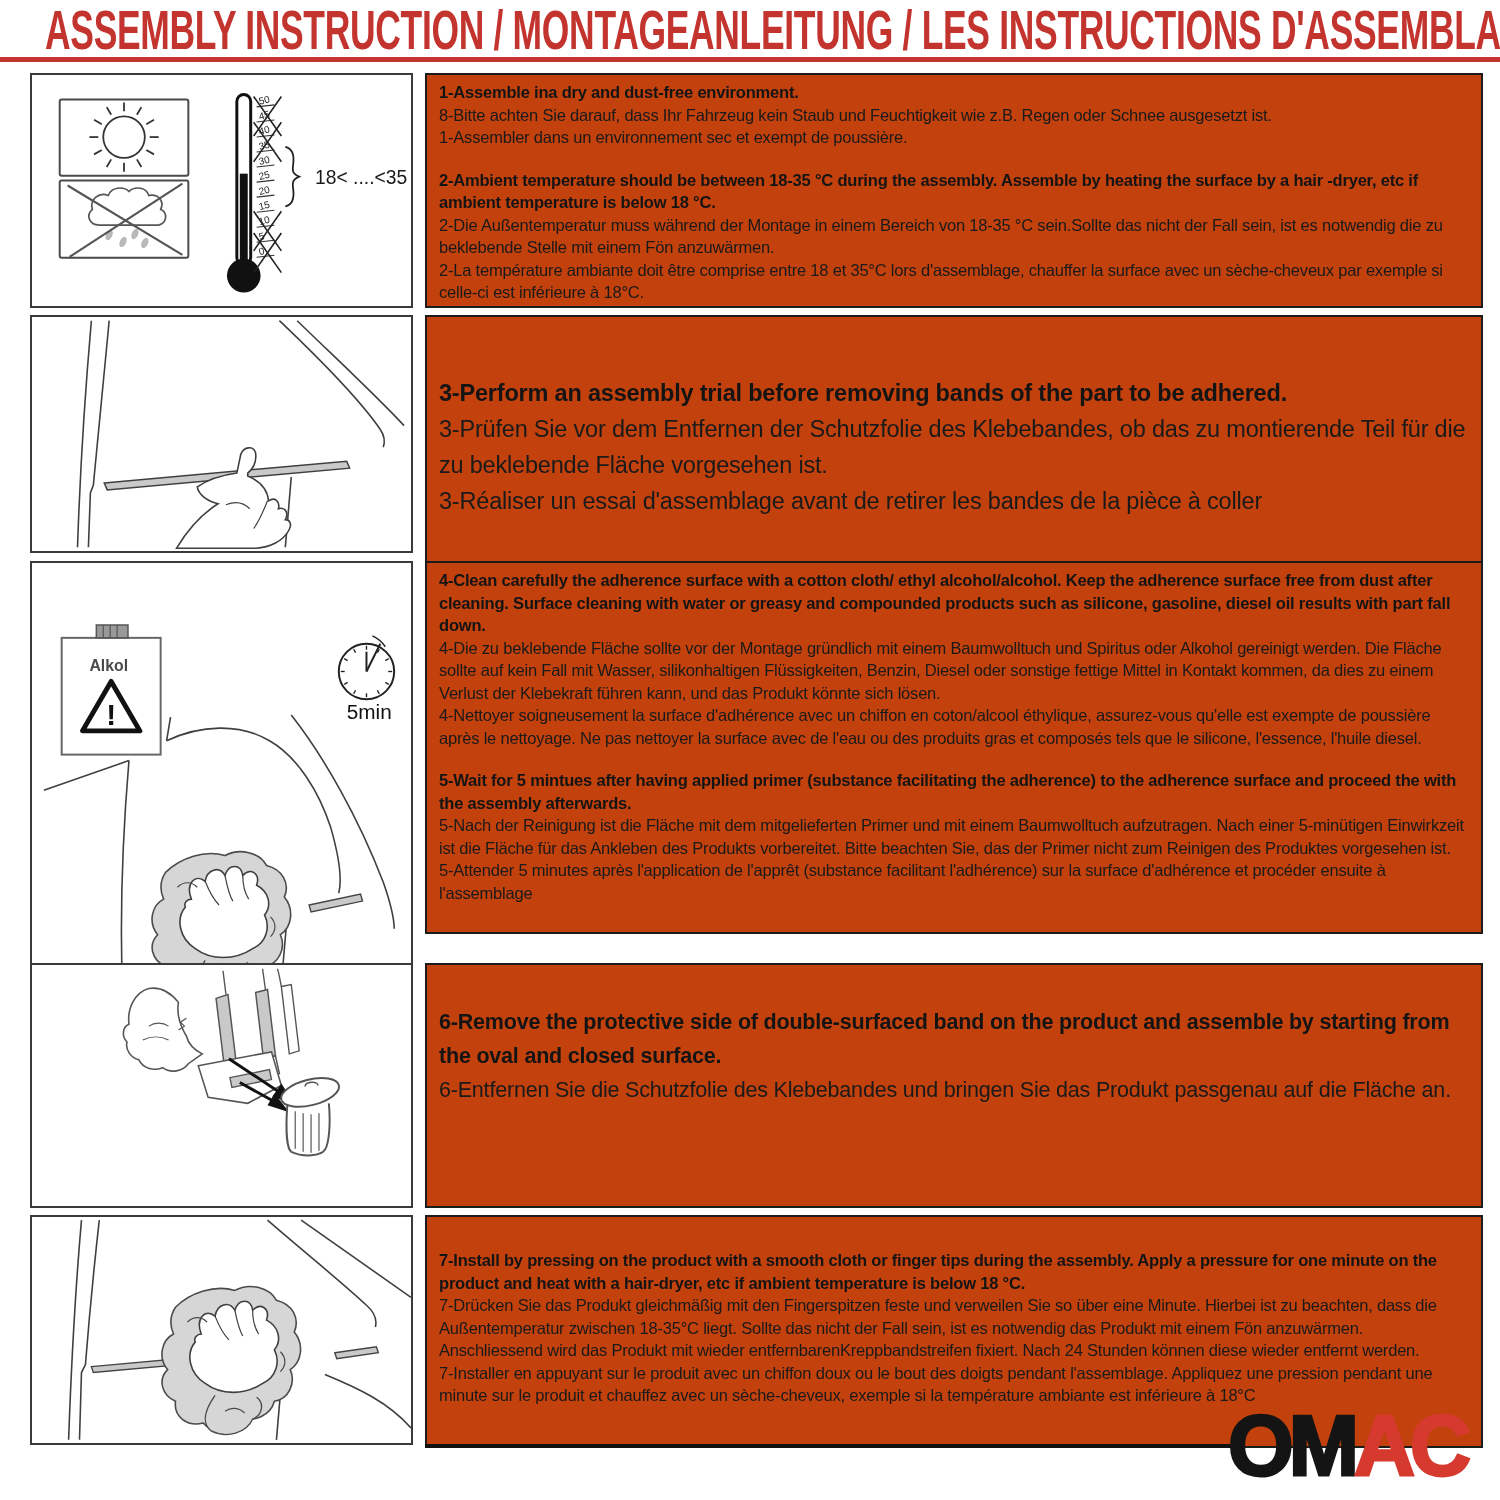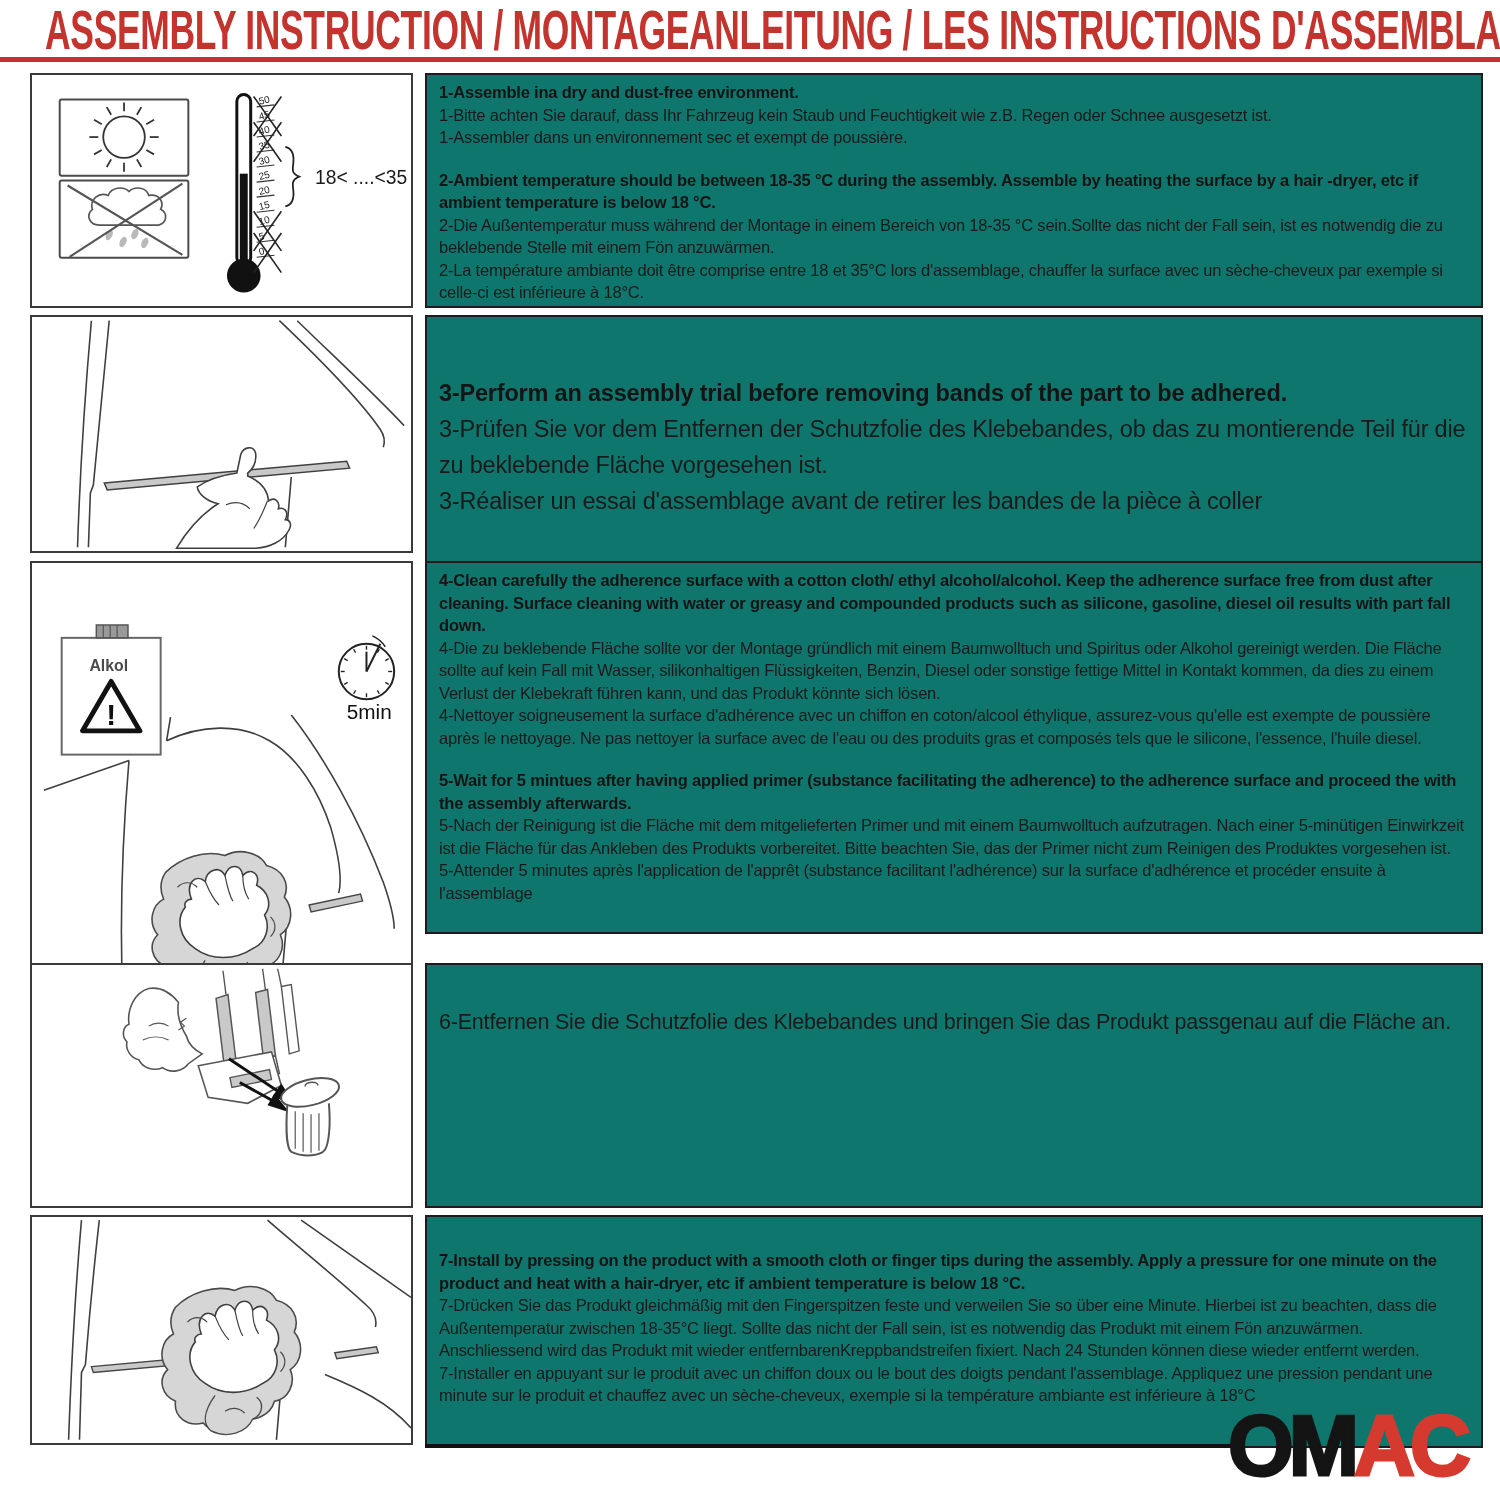--- a/index.html
+++ b/index.html
@@ -13,21 +13,21 @@
     font-size:55px;font-weight:bold;color:#c4342f;white-space:nowrap;
     transform:scaleX(0.645);transform-origin:0 50%;letter-spacing:-0.5px;
   }
   .title-rule{position:absolute;left:0;top:57px;width:1500px;height:5px;background:#c4342f;}
   
   .ill-box{
     position:absolute;left:30px;width:383px;background:#fff;
     border:2.5px solid #3a3a3a;box-sizing:border-box;
   }
   .txt-box{
-    position:absolute;left:425px;width:1058px;background:#0f766e;
+    position:absolute;left:425px;width:1058px;background:#c2410c;
     border:2px solid #1c1c1c;box-sizing:border-box;padding:6px 14px 4px 12px;
   }
   .txt-box p{margin:0;letter-spacing:-0.2px;}
   .txt-box p.b{font-weight:bold;color:#141414;}
   .small p{font-size:16.5px;line-height:22.5px;}
   .small p.blank{height:20px;line-height:20px;}
   .large p{font-size:23.5px;line-height:36px;}
   .medium p{font-size:21.5px;line-height:34px;}
   #t1{top:73px;height:235px;}   #x1{top:73px;height:235px;}
   #t2{top:315px;height:238px;}  #x2{top:315px;height:284px;padding-top:58px;}
@@ -124,21 +124,21 @@
         <line x1="224" y1="158" x2="252" y2="198"></line>
           <line x1="252" y1="158" x2="224" y2="198"></line>
       </g>
       <path d="M256,71 C264,73 265,80 264,88 C263,95 263,98 270,101 C263,104 263,107 264,114 C265,122 264,129 256,131" fill="none" stroke="#222" stroke-width="1.8"></path>
       <text x="286" y="108" font-size="19.5" fill="#1a1a1a">18&lt; ....&lt;35 C</text>
     </g>
   </svg>
 </div>
 <div class="txt-box small" id="x1">
     <p class="b">1-Assemble ina dry and dust-free environment.</p>
-    <p>1-Bitte achten Sie darauf, dass Ihr Fahrzeug kein Staub und Feuchtigkeit wie z.B. Regen oder Schnee ausgesetzt ist.</p>
+    <p>8-Bitte achten Sie darauf, dass Ihr Fahrzeug kein Staub und Feuchtigkeit wie z.B. Regen oder Schnee ausgesetzt ist.</p>
     <p>1-Assembler dans un environnement sec et exempt de poussière.</p>
     <p class="blank">&nbsp;</p>
     <p class="b">2-Ambient temperature should be between 18-35 °C  during the assembly. Assemble by heating the surface by a hair -dryer, etc if ambient temperature is below 18 °C.</p>
     <p>2-Die Außentemperatur muss während der Montage in einem Bereich von 18-35 °C  sein.Sollte das nicht der Fall sein, ist es notwendig die zu beklebende Stelle mit einem Fön anzuwärmen.</p>
     <p>2-La température ambiante doit être comprise entre 18 et 35°C lors d'assemblage, chauffer la surface avec un sèche-cheveux par exemple si celle-ci est inférieure à 18°C.</p>
   </div>
 
 <div class="ill-box" id="t2">
   <svg viewBox="0 0 383 233">
     <g fill="none" stroke="#3f3f3f" stroke-width="1.6">
@@ -262,20 +262,21 @@
       <g stroke="#555" stroke-width="1.2">
         <line x1="266" y1="146" x2="266" y2="184"></line>
           <line x1="274" y1="148" x2="274" y2="187"></line>
         <line x1="282" y1="149" x2="282" y2="188"></line>
           <line x1="290" y1="148" x2="290" y2="186"></line>
       </g>
     </g>
   </svg>
 </div>
 <div class="txt-box medium" id="x4">
+    <p class="b">6-Remove the protective side of double-surfaced band on the product and assemble by starting from the oval and closed surface.</p>
     <p>6-Entfernen Sie die Schutzfolie des Klebebandes und bringen Sie das Produkt passgenau auf die Fläche an.</p>
   </div>
 
 <div class="ill-box" id="t5">
   <svg viewBox="0 0 383 226">
     <g fill="none" stroke="#3f3f3f" stroke-width="1.6">
       <path d="M50,2 C44,70 40,140 37,224"></path>
       <path d="M68,2 C62,55 57,110 54,148 L50,156 L48,224"></path>
       <path d="M238,2 C270,30 310,62 338,88 C346,95 349,102 347,110"></path>
       <path d="M272,2 L383,80"></path>

